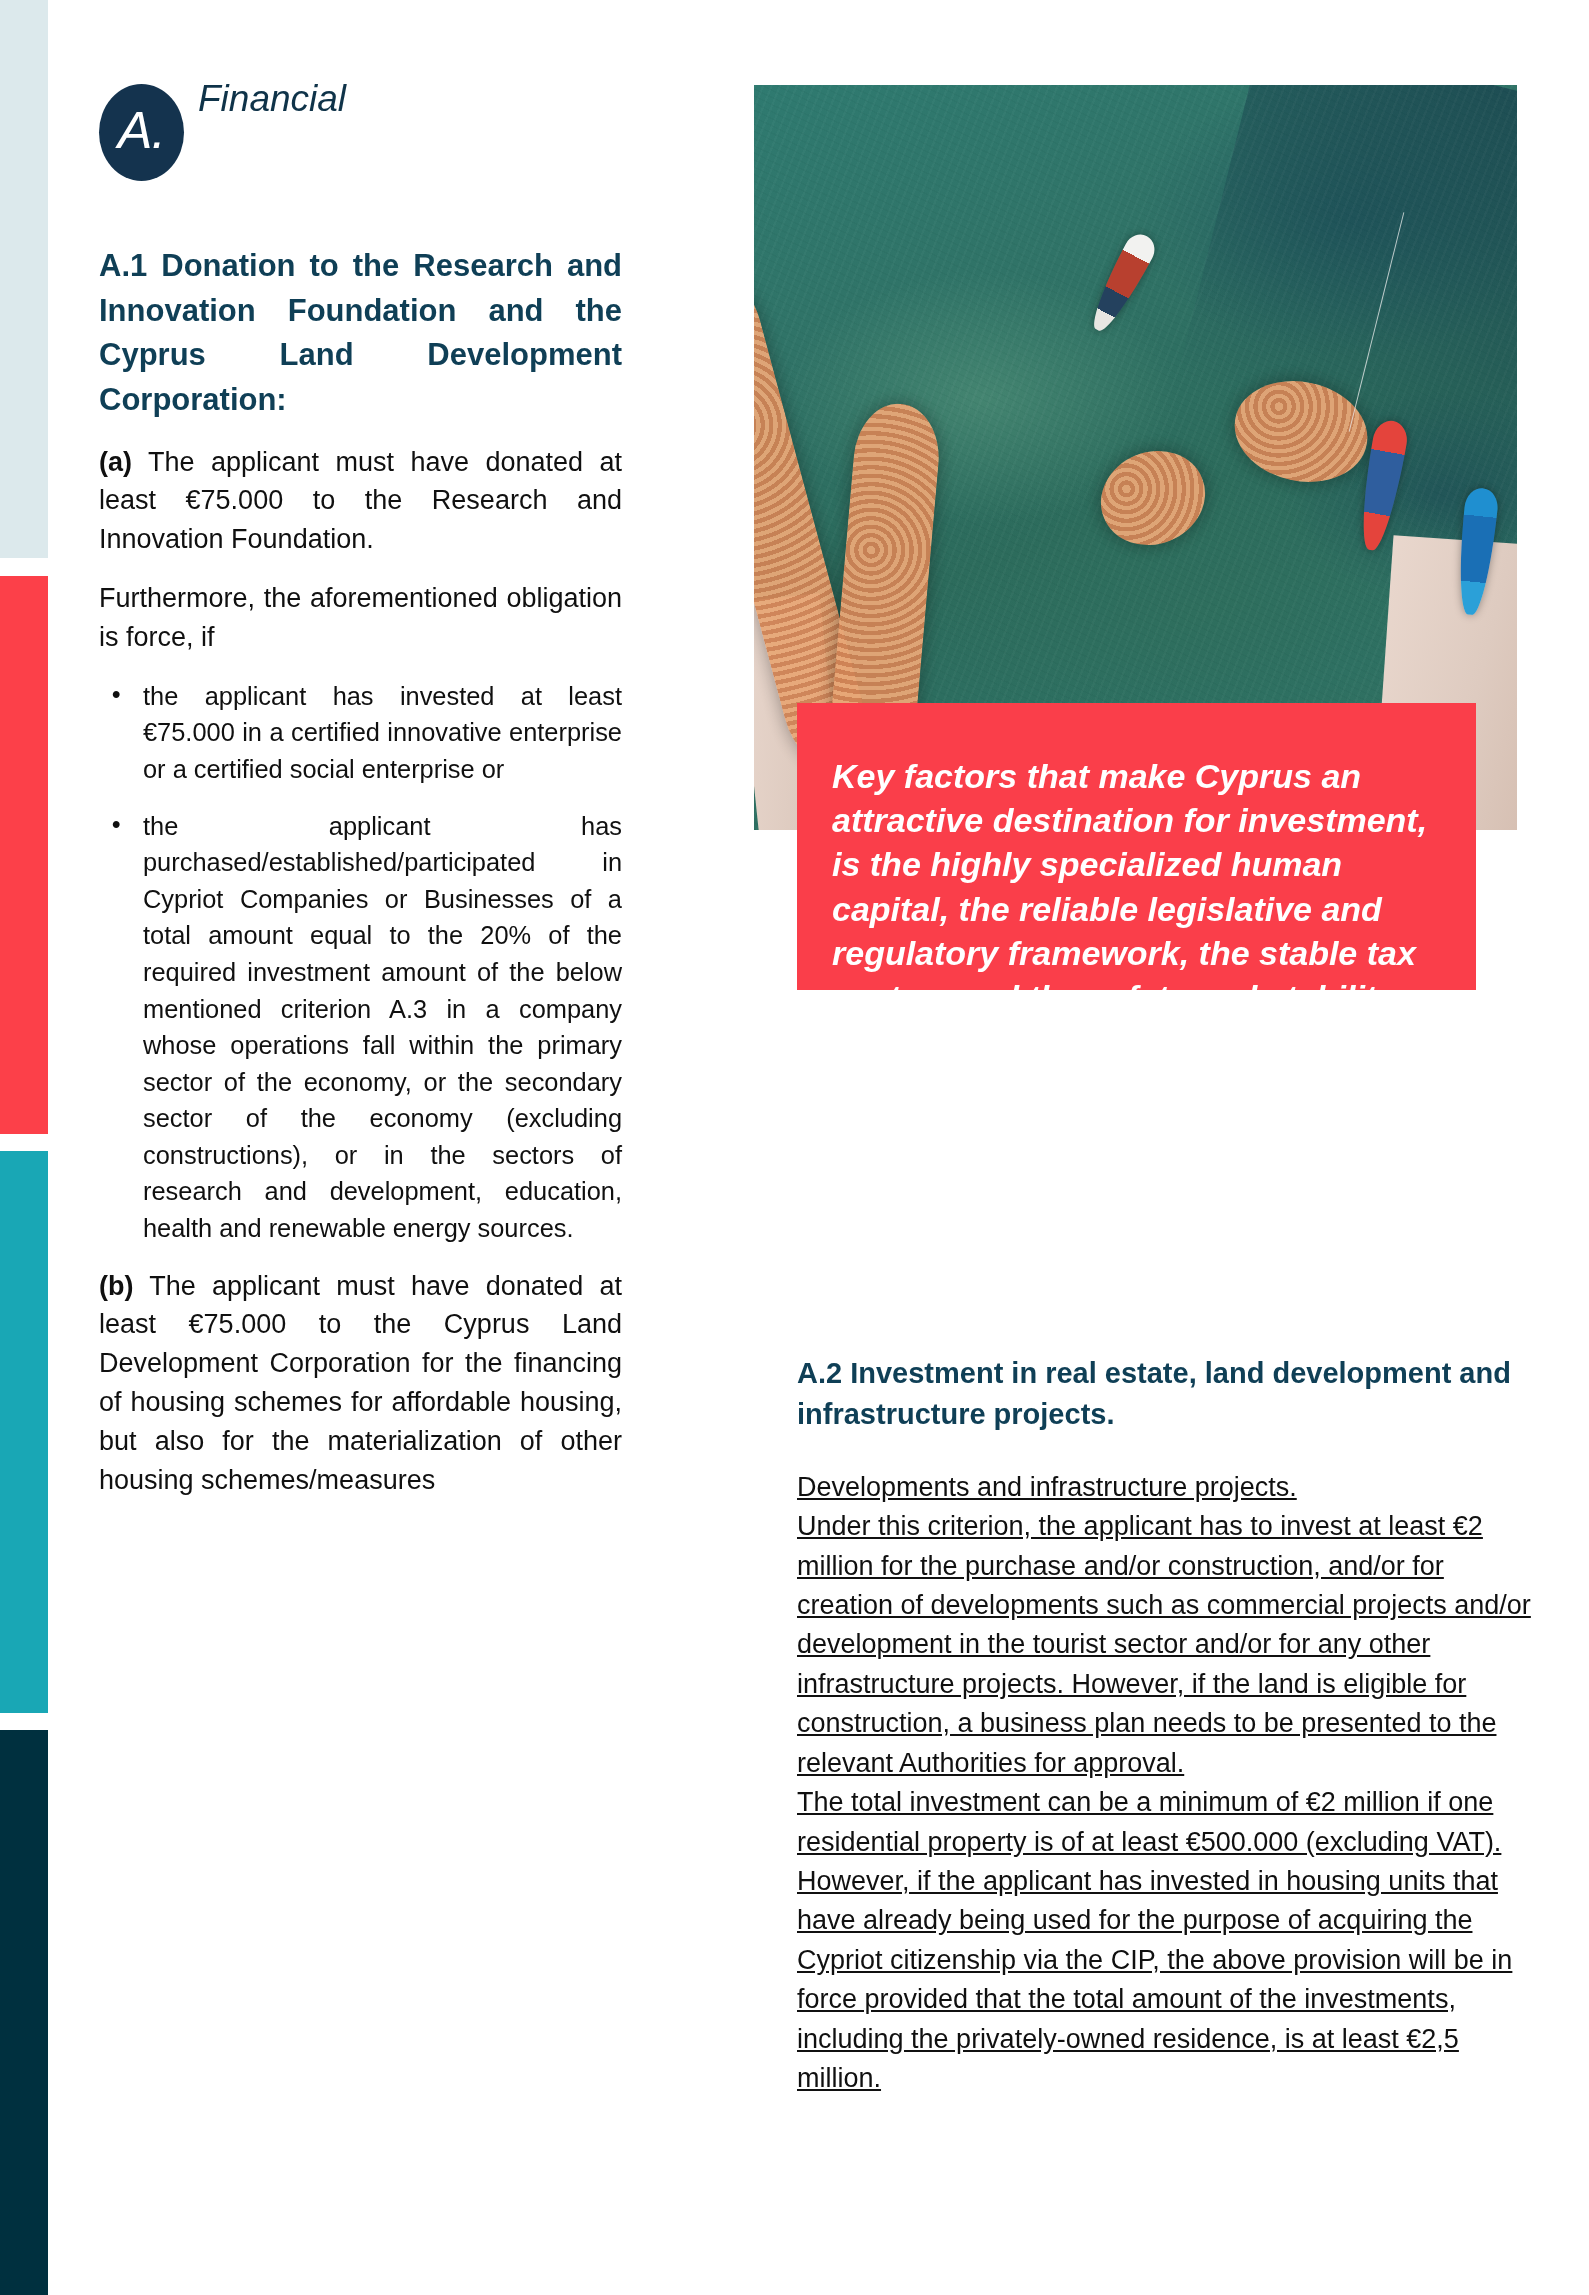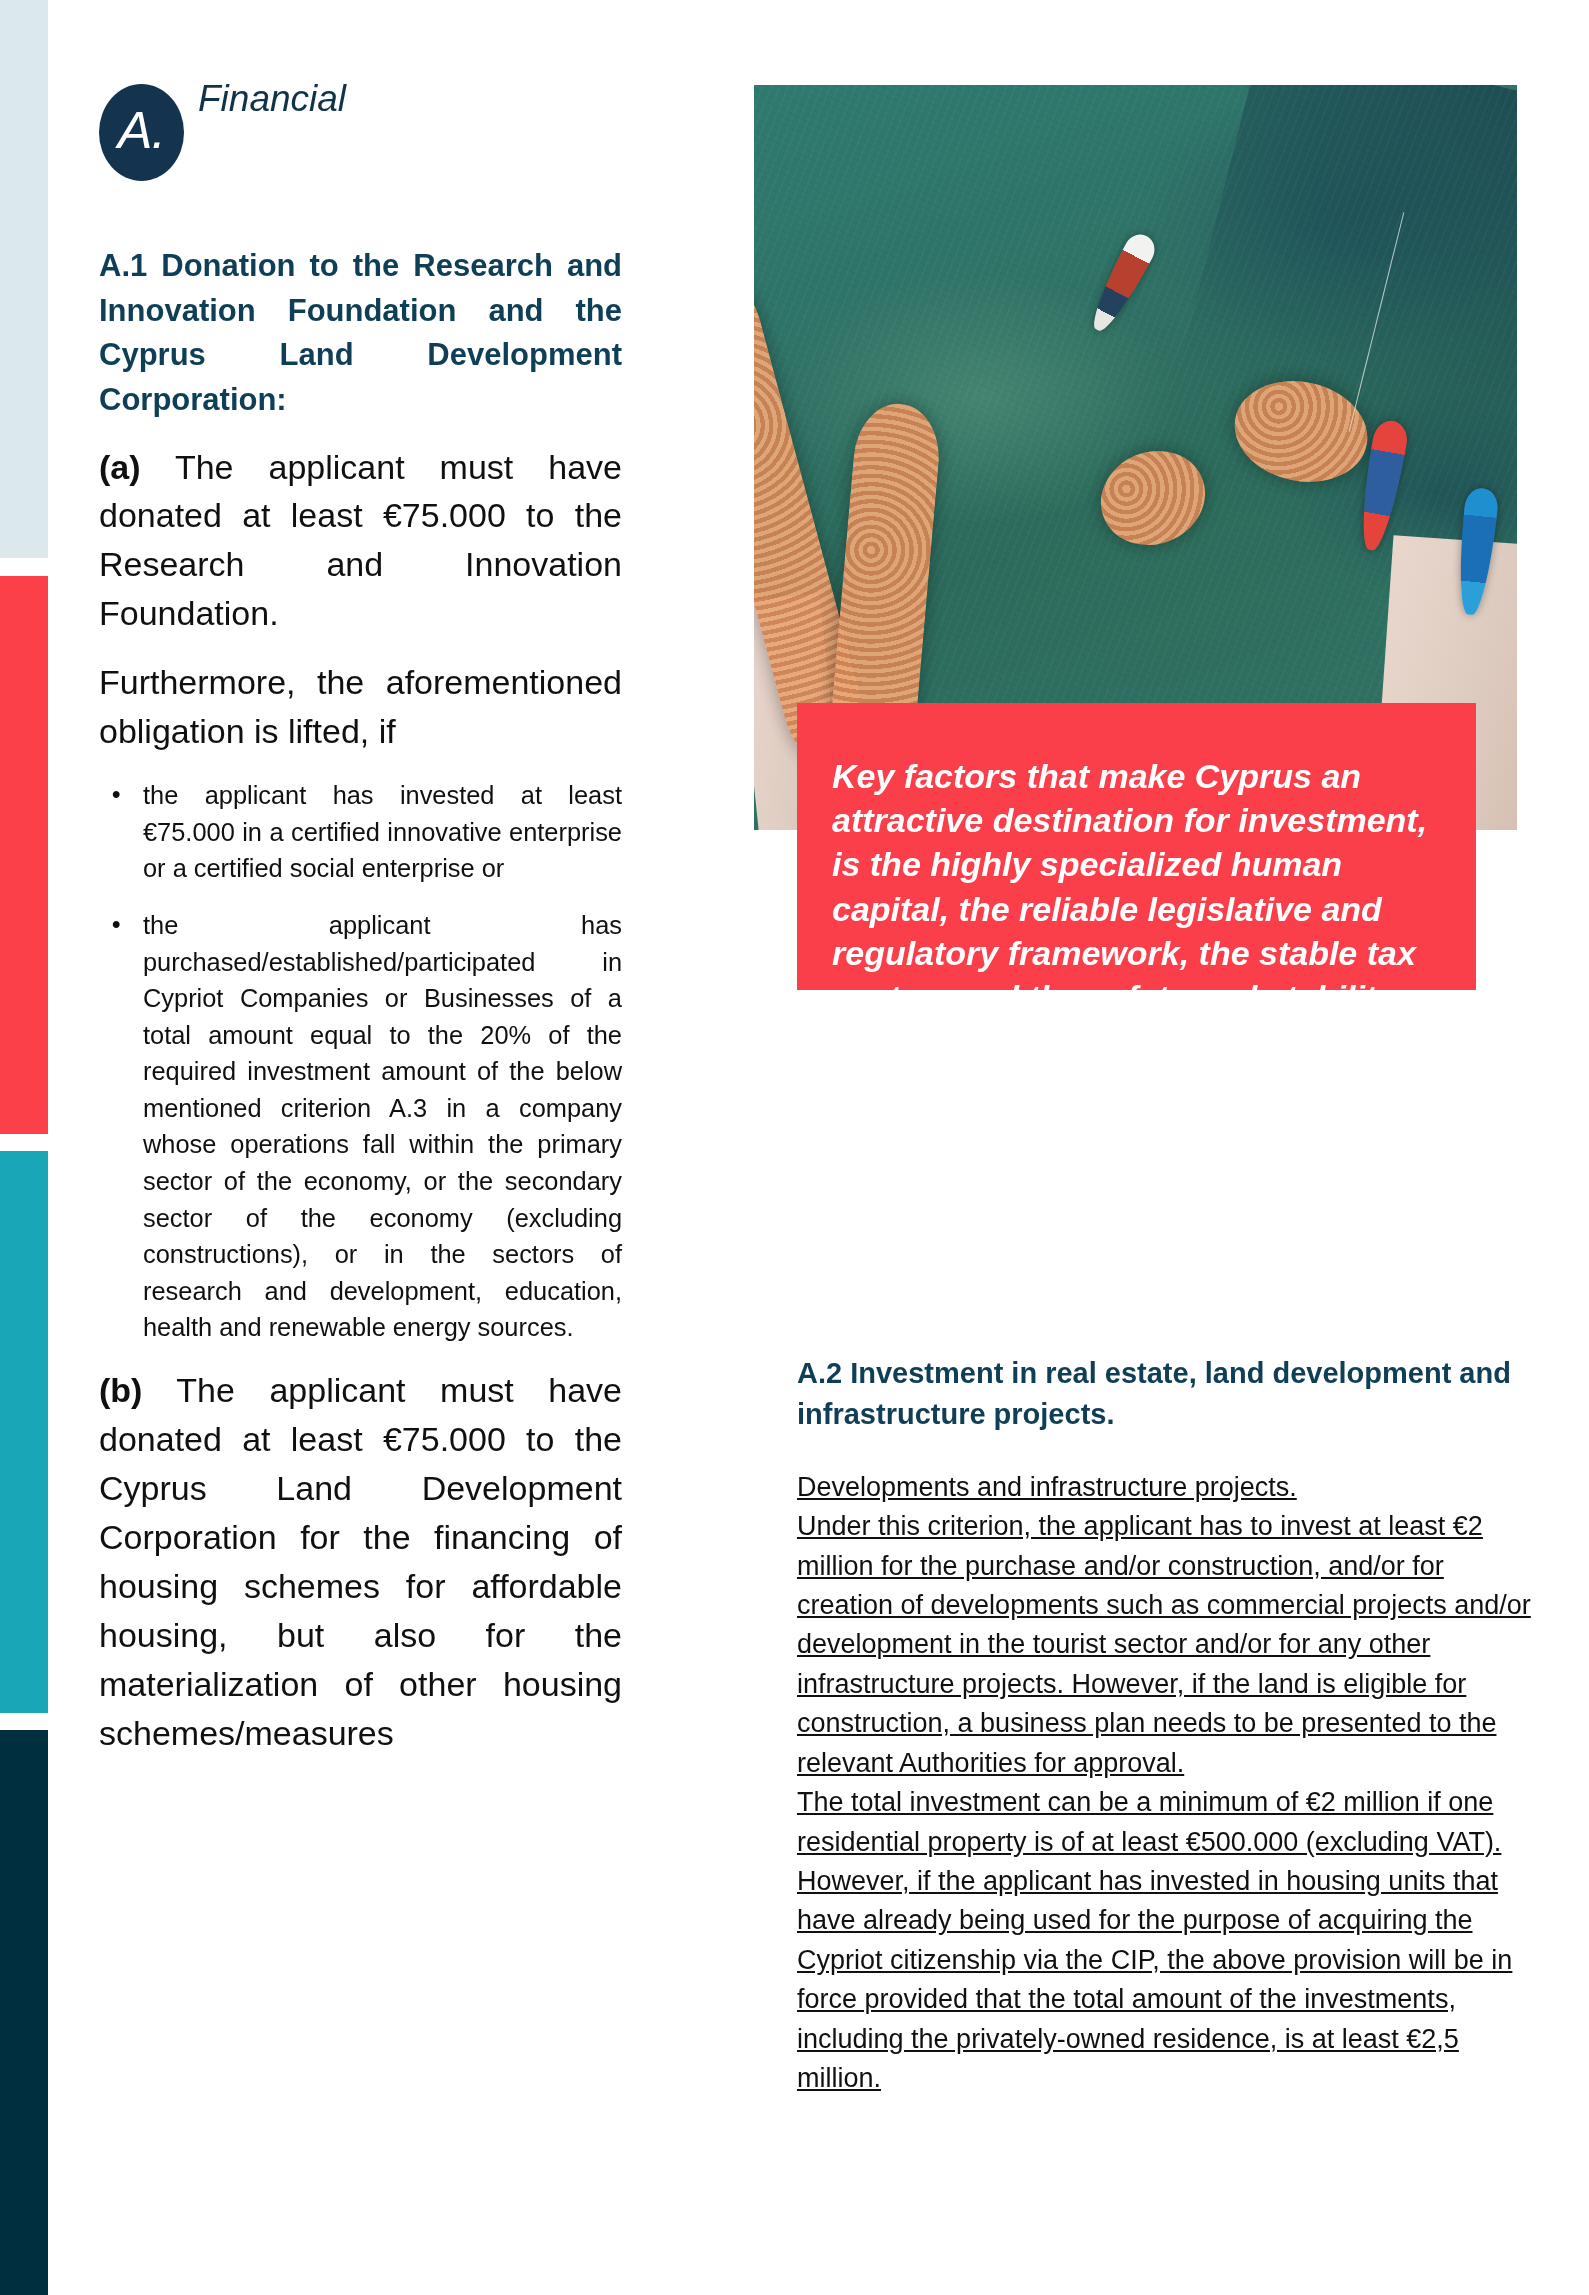--- a/index.html
+++ b/index.html
@@ -83,21 +83,21 @@
     font-size: 31px;
     font-weight: bold;
     line-height: 1.44;
     color: #0f3f56;
     text-align: justify;
     text-align-last: left;
   }
 
   p.body {
     margin: 20px 0 0 0;
-    font-size: 34px;
+    font-size: 27px;
     line-height: 1.44;
     color: #101010;
     text-align: justify;
     text-align-last: left;
   }
   p.body b { font-weight: bold; }
 
   ul.bullets {
     margin: 21px 0 0 0;
     padding: 0 0 0 0;
@@ -299,21 +299,21 @@
       </div>
       <div class="title-text">
         <span>Financial</span>
       </div>
     </div>
 
     <h2 class="sec-head">A.1 Donation to the Research and Innovation Foundation and the Cyprus Land Development Corporation:</h2>
 
     <p class="body"><b>(a)</b><span> The applicant must have donated at least €75.000 to the Research and Innovation Foundation.</span></p>
 
-    <p class="body">Furthermore, the aforementioned obligation is lifted, if</p>
+    <p class="body">Furthermore, the aforementioned obligation is force, if</p>
 
     <ul class="bullets">
       <li>the applicant has invested at least €75.000 in a certified innovative enterprise or a certified social enterprise or</li>
       <li>the applicant has purchased/established/participated in Cypriot Companies or Businesses of a total amount equal to the 20% of the required investment amount of the below mentioned criterion A.3 in a company whose operations fall within the primary sector of the economy, or the secondary sector of the economy (excluding constructions), or in the sectors of research and development, education, health and renewable energy sources.</li>
     </ul>
 
     <p class="body"><b>(b)</b><span> The applicant must have donated at least €75.000 to the Cyprus Land Development Corporation for the financing of housing schemes for affordable housing, but also for the materialization of other housing schemes/measures</span></p>
   </div>
 
   <div class="photo">

